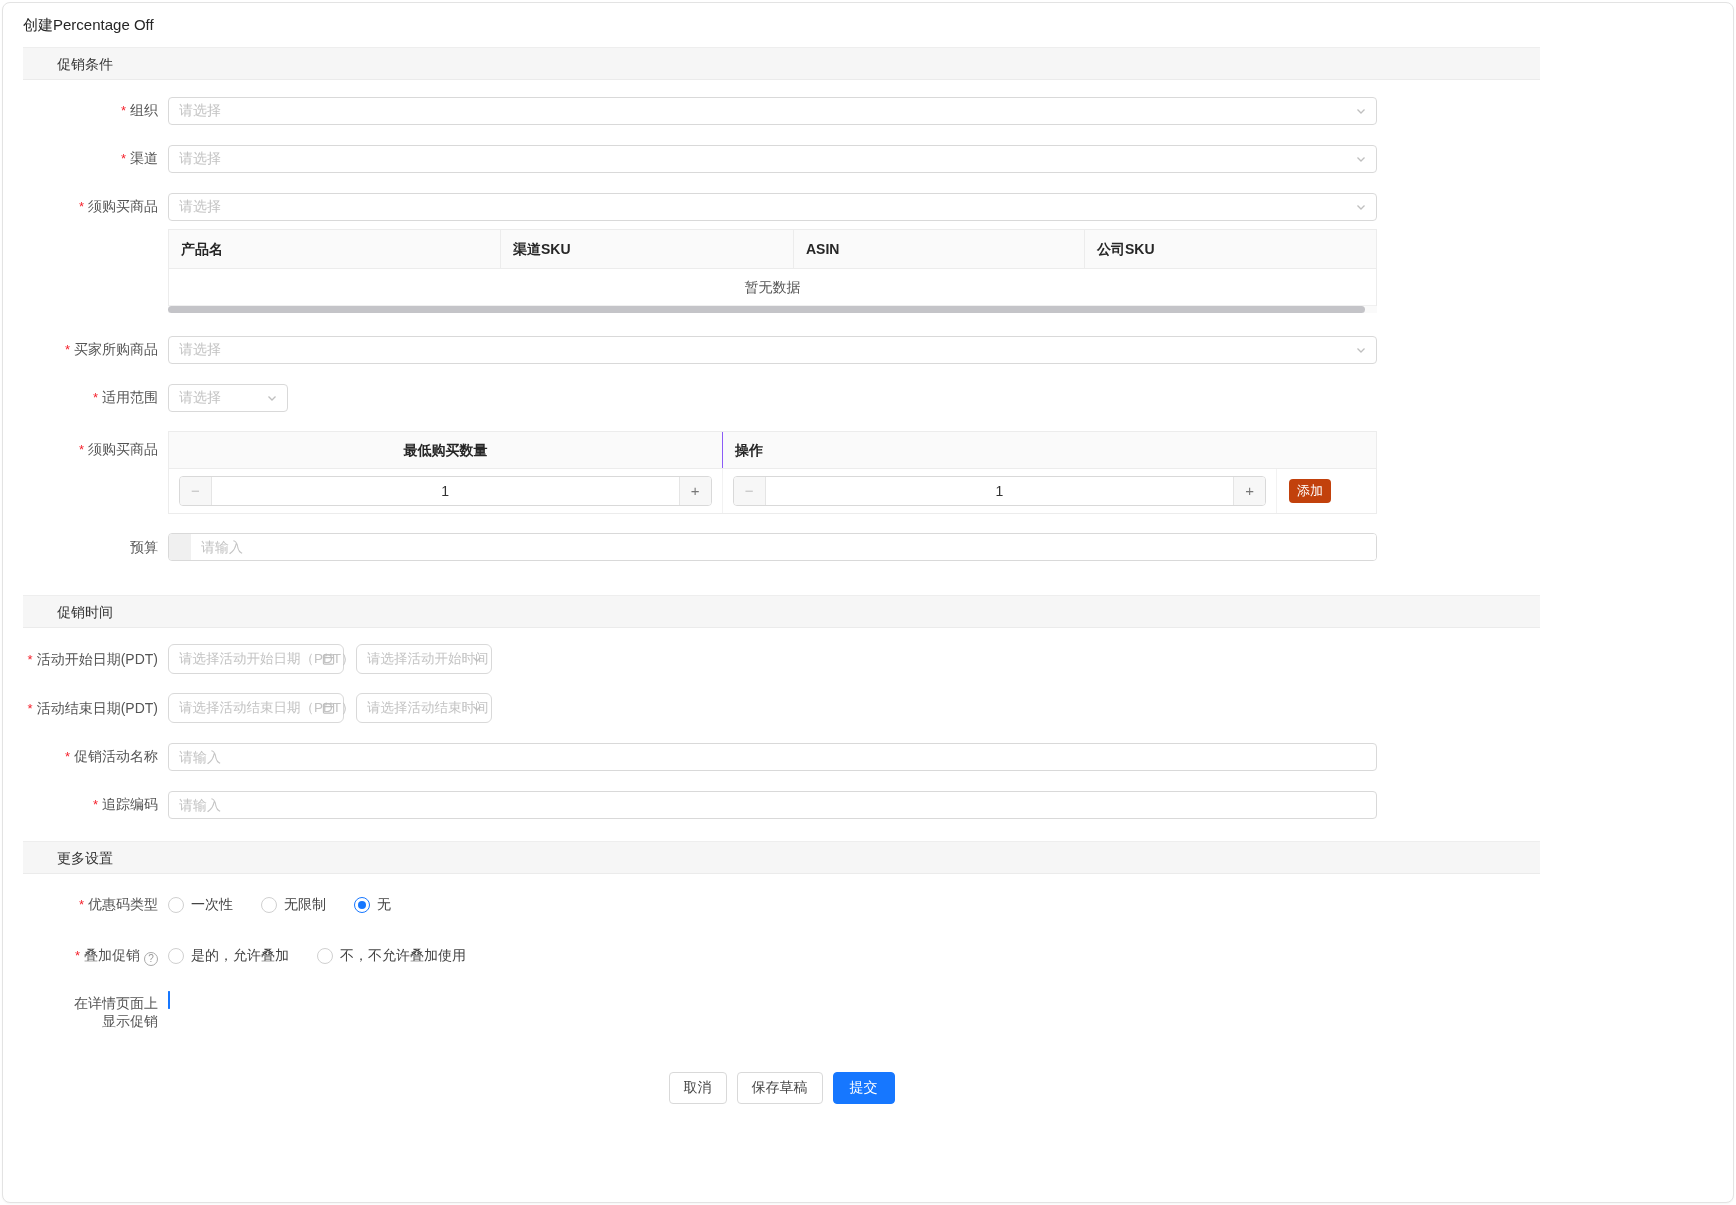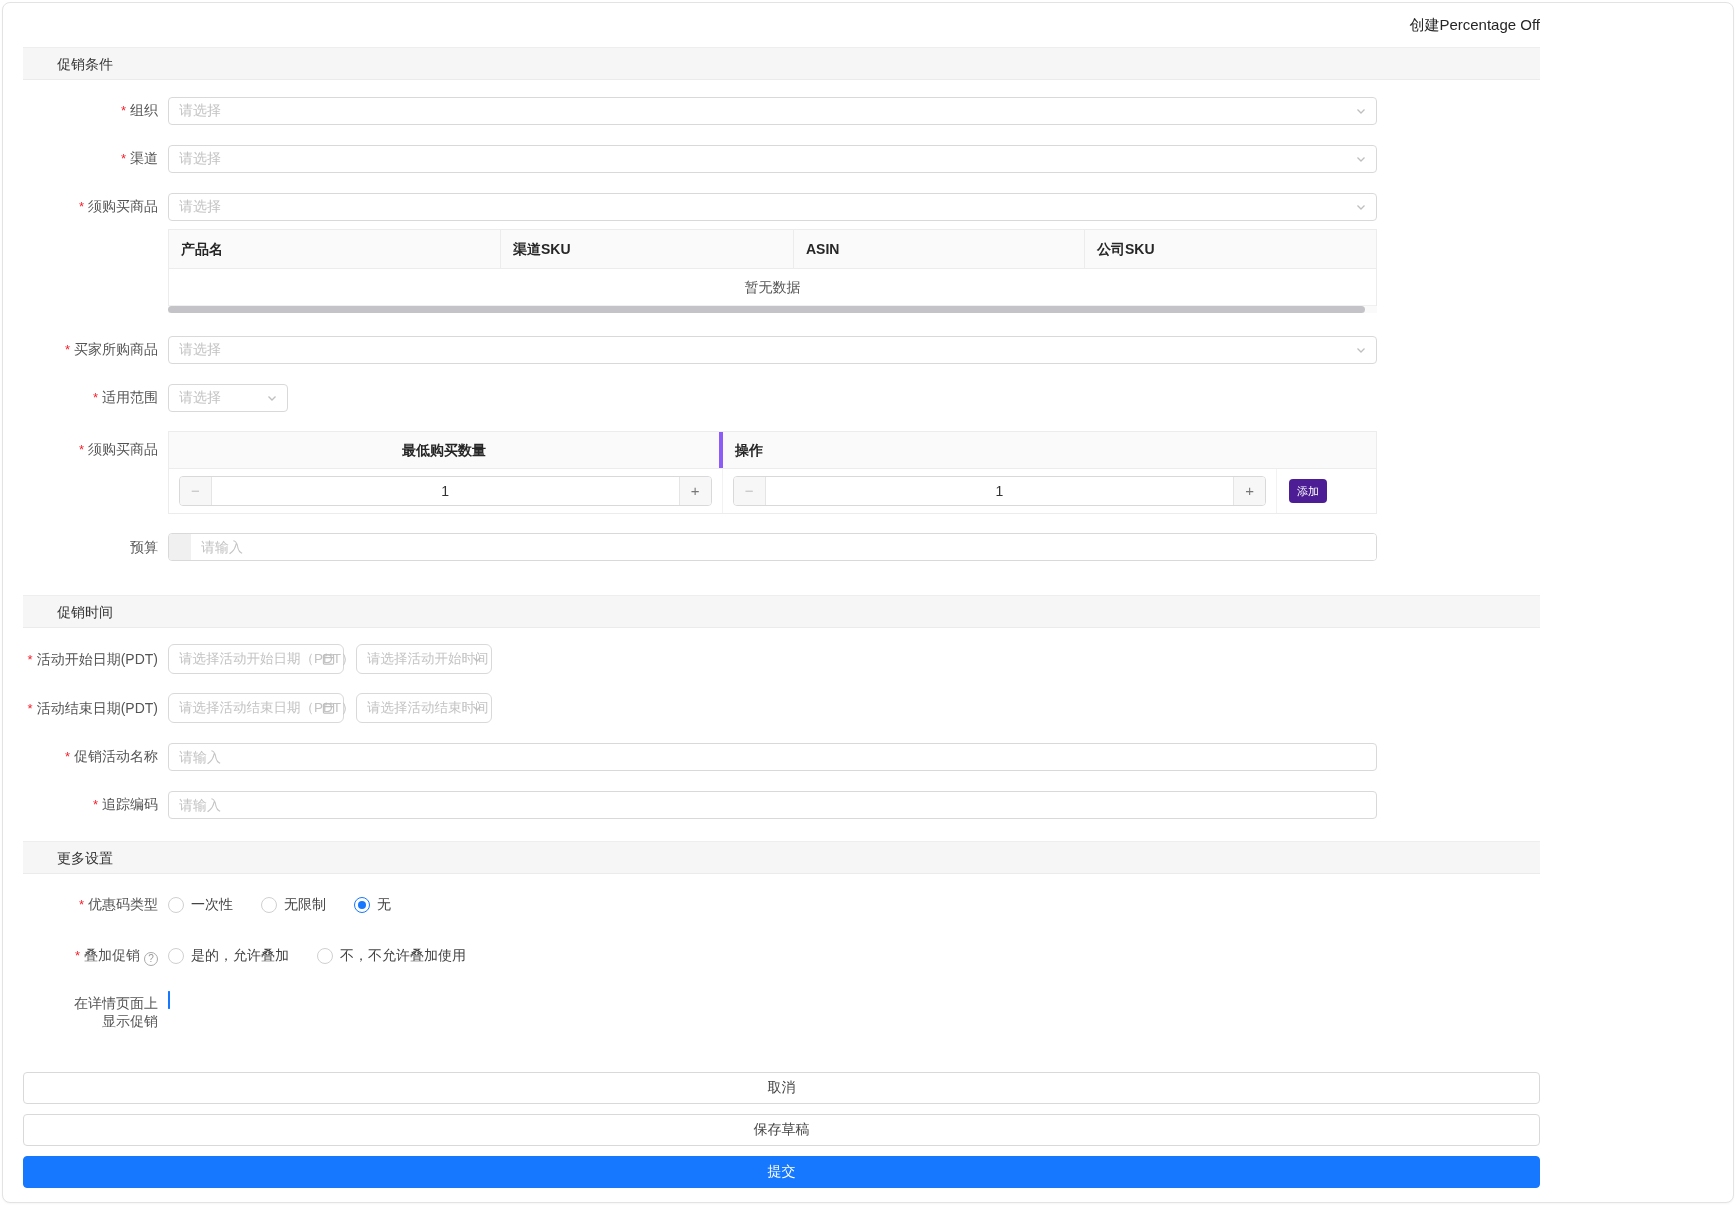--- a/index.html
+++ b/index.html
@@ -1,19 +1,19 @@
 <!DOCTYPE html>
 <html><head>
 <meta charset="utf-8">
 <style>
   * { margin:0; padding:0; box-sizing:border-box; }
   html,body { width:1736px; height:1205px; background:#fff; font-family:"Liberation Sans","DejaVu Sans",sans-serif; font-size:14px; color:#333; }
   .card { width:1732px; height:1201px; margin:2px; border:1px solid #e3e3e3; border-radius:8px; background:#fff; overflow:hidden; box-shadow:0 1px 2px rgba(0,0,0,.04); }
   .container { width:1517px; margin-left:20px; }
-  .page-title { height:44px; line-height:44px; text-align:right; font-size:15px; font-weight:500; color:#262626; }
+  .page-title { height:44px; line-height:44px; text-align:left; font-size:15px; font-weight:500; color:#262626; }
   .section-bar { height:33px; line-height:33px; background:#f6f6f6; border-top:1px solid #eee; border-bottom:1px solid #ebebeb; padding-left:34px; color:#333; }
   .section-body { padding-top:16px; padding-bottom:12px; }
   .form-row { display:flex; align-items:center; margin-bottom:19px; }
   .form-row.top { align-items:flex-start; }
   .lbl { width:135px; text-align:right; margin-right:10px; color:#555; line-height:28px; flex:none; white-space:nowrap; }
   .req { color:#f5222d; margin-right:4px; font-size:13px; }
   .ctrl { width:1209px; }
   
   .sel { position:relative; height:28px; border:1px solid #d9d9d9; border-radius:4px; background:#fff; display:flex; align-items:center; padding:0 26px 0 10px; }
   .sel .ph { color:#c3c3c3; }
@@ -27,33 +27,33 @@
   .ptable-head { display:flex; background:#fafafa; border-bottom:1px solid #ececec; }
   .ptable-head .cell { height:38px; line-height:38px; padding-left:12px; font-weight:bold; color:#262626; border-right:1px solid #ececec; }
   .ptable-head .cell:last-child { border-right:none; }
   .c-w1{width:332px;} .c-w2{width:293px;} .c-w3{width:291px;} .c-w4{width:291px;}
   .ptable-empty { height:37px; line-height:37px; text-align:center; color:#555; background:#fff; border-bottom:1px solid #f0f0f0; }
   .hscroll { width:1209px; margin-left:145px; height:7px; background:#fafafa; margin-bottom:22px; }
   .hscroll .thumb { height:7px; width:99%; background:#c4c4c8; border-radius:4px; }
   
   .tiers { width:1209px; border:1px solid #ececec; }
   .tiers-head { display:flex; background:#fafafa; border-bottom:1px solid #ececec; }
-  .tiers-head .cell { height:36px; line-height:36px; font-weight:bold; color:#262626; border-right:4px solid #8b5cf6; text-align:center; }
+  .tiers-head .cell { height:36px; line-height:36px; font-weight:bold; color:#262626; border-right:1px solid #8b5cf6; text-align:center; }
   .tiers-head .cell:last-child { border-right:none; text-align:left; padding-left:12px; }
   .t-w1{width:554px;} .t-w2{width:555px;} .t-w3{width:99px;}
   .tiers-row { display:flex; background:#fff; }
   .tiers-row .cell { padding:7px 10px; border-right:1px solid #f2f2f2; }
   .tiers-row .cell:last-child { border-right:none; padding-left:12px; }
   
   .stepper { display:flex; width:100%; height:30px; border:1px solid #d9d9d9; border-radius:4px; overflow:hidden; background:#fff; }
   .stepper .btn { width:32px; flex:none; background:#f7f7f7; border:none; color:#999; font-size:15px; cursor:pointer; line-height:28px; }
   .stepper .btn.minus { border-right:1px solid #e5e5e5; color:#c0c0c0; }
   .stepper .btn.plus { border-left:1px solid #e5e5e5; color:#777; }
   .stepper input { flex:1; border:none; outline:none; text-align:center; font-size:14px; color:#333; font-family:inherit; }
-  .add-btn { height:24px; margin-top:3px; padding:0 8px; background:#4c1d95; color:#fff; border:none; border-radius:4px; font-size:11px; font-family:inherit; cursor:pointer; }
+  .add-btn { height:24px; margin-top:3px; padding:0 8px; background:#c2410c; color:#fff; border:none; border-radius:4px; font-size:13px; font-family:inherit; cursor:pointer; }
   
   .igroup { display:flex; width:100%; height:28px; border:1px solid #d9d9d9; border-radius:4px; overflow:hidden; }
   .igroup .addon { width:22px; flex:none; background:#f0f0f0; }
   .igroup input { flex:1; border:none; outline:none; padding:0 10px; font-size:14px; font-family:inherit; }
   .igroup input::placeholder { color:#c3c3c3; }
   
   .dt-wrap { display:flex; gap:12px; }
   .picker { position:relative; height:30px; border:1px solid #d9d9d9; border-radius:6px; background:#fff; display:flex; align-items:center; padding:0 28px 0 10px; }
   .picker .ph { color:#c3c3c3; font-size:13.5px; white-space:nowrap; }
   .picker .suffix { position:absolute; right:8px; top:50%; transform:translateY(-50%); display:flex; }
@@ -65,21 +65,21 @@
   .rdot { width:16px; height:16px; border-radius:50%; border:1px solid #d0d0d0; background:#fff; position:relative; flex:none; }
   .radio.checked .rdot { border-color:#1677ff; }
   .radio.checked .rdot::after { content:""; position:absolute; left:3px; top:3px; width:8px; height:8px; border-radius:50%; background:#1677ff; }
   
   .cbox { width:16px; height:16px; border-radius:3px; background:#1677ff; border:1px solid #1677ff; position:relative; cursor:pointer; flex:none; margin-top:6px; }
   .cbox::after { content:""; position:absolute; left:4.5px; top:1.5px; width:4px; height:8px; border:solid #fff; border-width:0 2px 2px 0; transform:rotate(45deg); }
   .two-line { line-height:18px; padding-top:2px; }
   
   .help { display:inline-flex; width:14px; height:14px; border:1px solid #aaa; border-radius:50%; color:#999; font-size:10px; align-items:center; justify-content:center; margin-left:4px; vertical-align:-2px; }
   
-  .footer { margin-top:30px; display:flex; justify-content:center; gap:10px;flex-direction:column; }
+  .footer { margin-top:30px; display:flex; justify-content:center; gap:10px; }
   .btn-default { height:32px; padding:0 14px; background:#fff; border:1px solid #d9d9d9; border-radius:4px; color:#444; font-size:14px; font-family:inherit; cursor:pointer; }
   .btn-primary { height:32px; padding:0 16px; background:#1677ff; border:1px solid #1677ff; border-radius:4px; color:#fff; font-size:14px; font-family:inherit; cursor:pointer; }
   svg { display:block; }
 </style>
 </head>
 <body>
 
 <div class="card">
 
   <div class="container">

